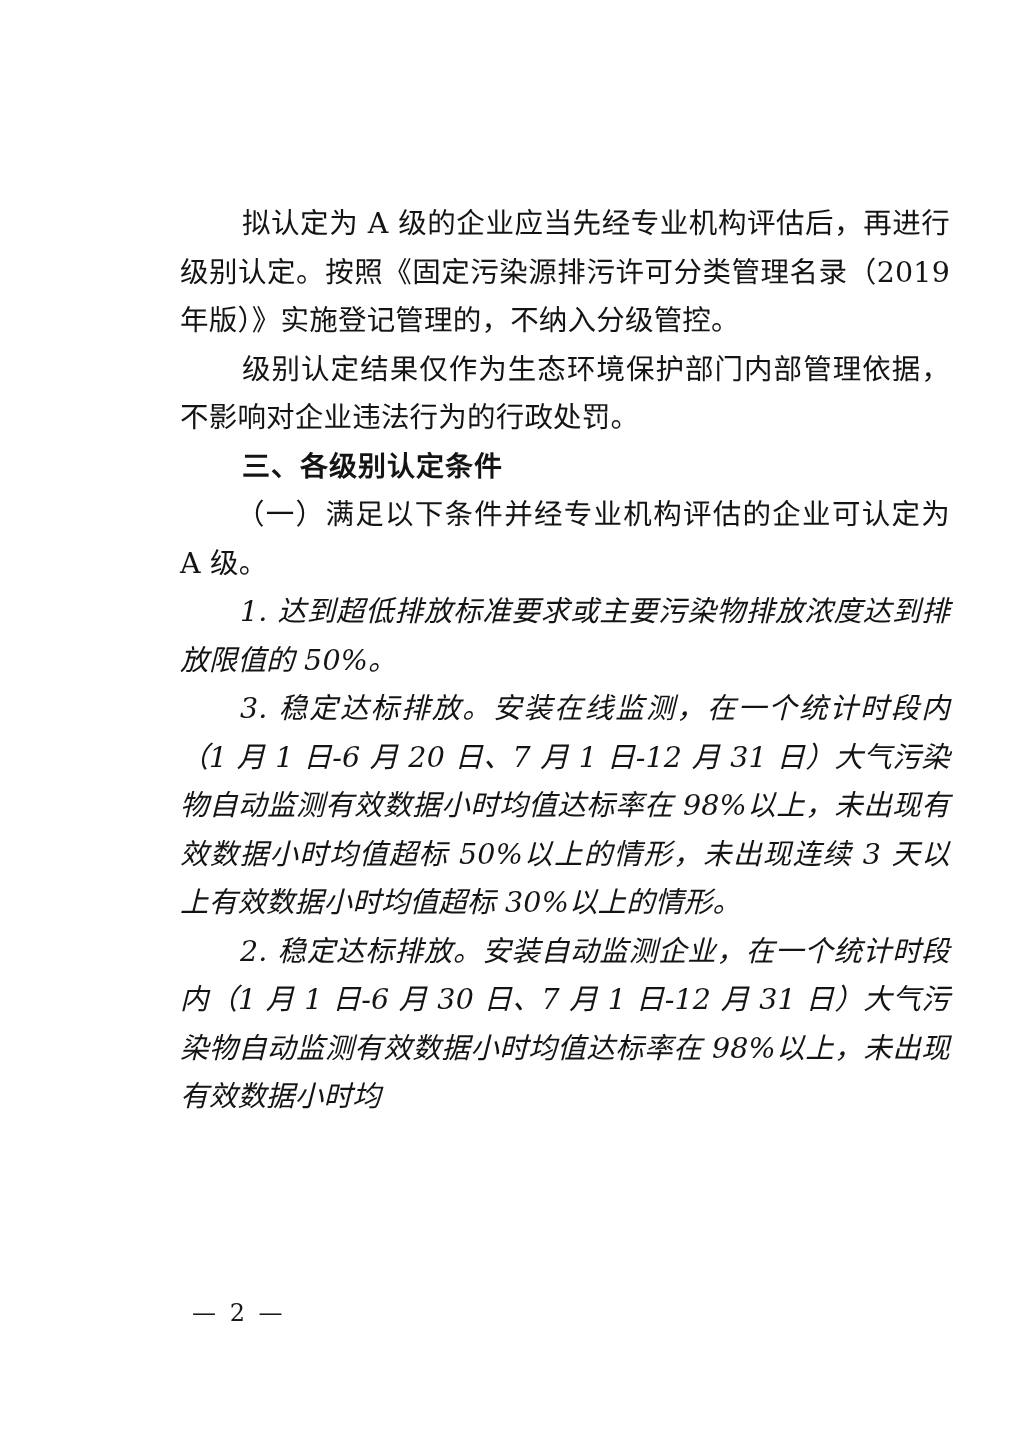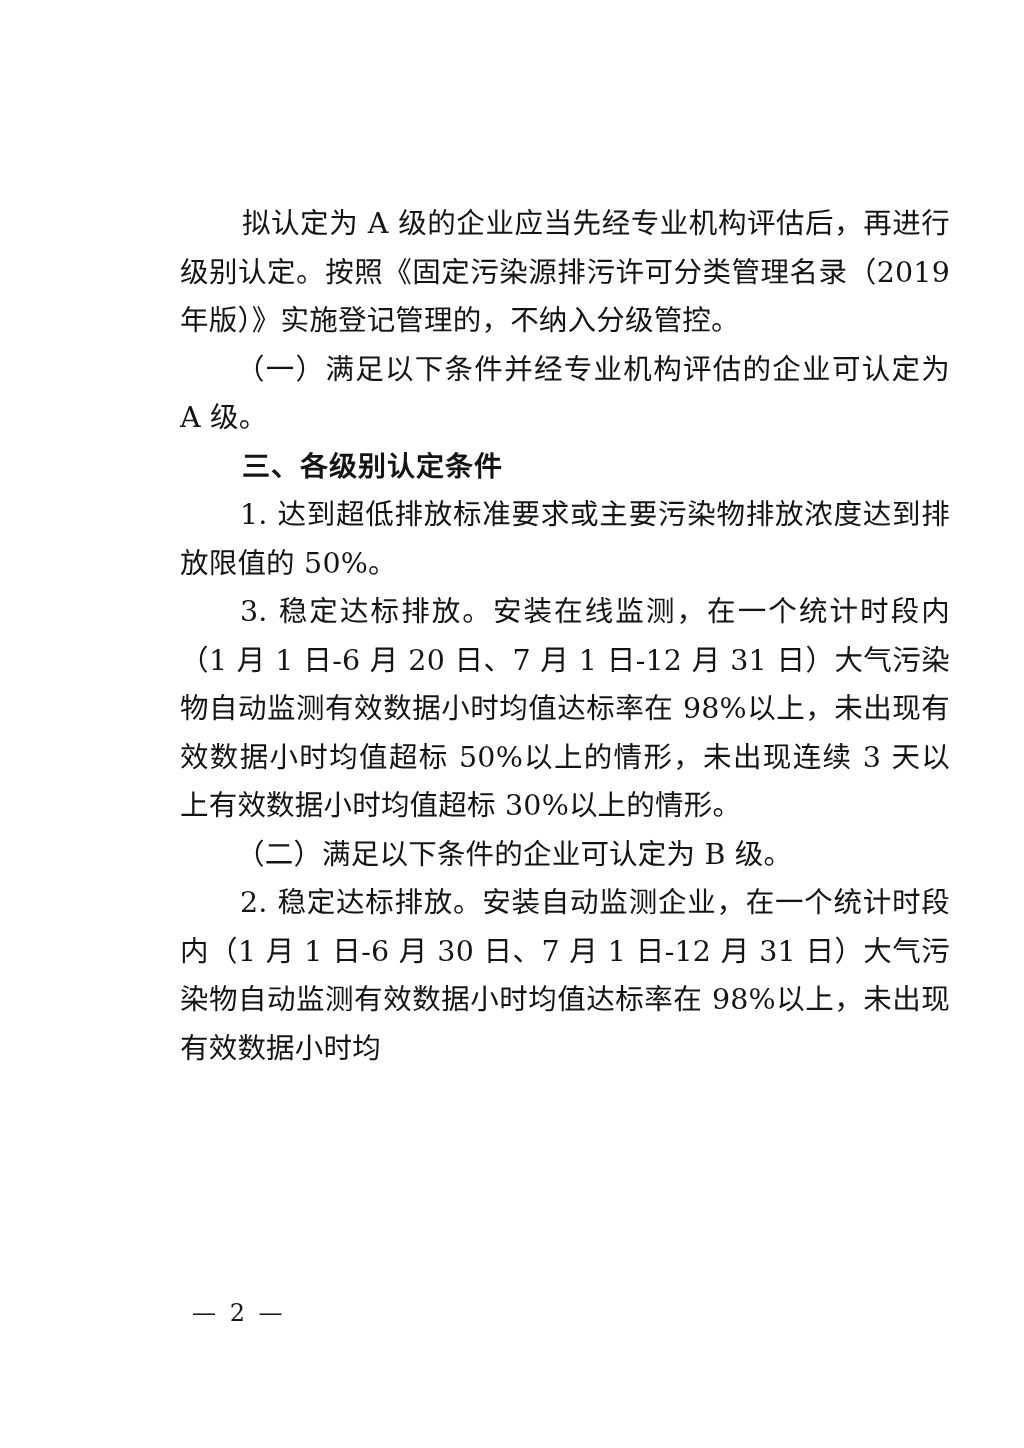--- a/index.html
+++ b/index.html
@@ -42,20 +42,21 @@
   }
 
   
   .para.indent {
     text-indent: 62px;
   }
 
   
   .para.item {
     text-indent: 60px;
+    font-style: italic;
   }
 
   
   .para.clause {
     text-indent: 56px;
   }
 
   
   .para.heading {
     text-indent: 62px;
@@ -81,32 +82,32 @@
 </style>
 </head>
 <body>
 
 <div class="page">
 
   <div class="body-block">
 
     <p class="para indent">拟认定为 A 级的企业应当先经专业机构评估后，再进行级别认定。按照《固定污染源排污许可分类管理名录（2019 年版）》实施登记管理的，不纳入分级管控。</p>
 
+    <p class="para indent">级别认定结果仅作为生态环境保护部门内部管理依据，不影响对企业违法行为的行政处罚。</p>
+
+    <p class="para heading">三、各级别认定条件</p>
 
     <p class="para clause">（一）满足以下条件并经专业机构评估的企业可认定为 A 级。</p>
-
-    <p class="para heading">三、各级别认定条件</p>
 
     <p class="para item">1. 达到超低排放标准要求或主要污染物排放浓度达到排放限值的 50%。</p>
 
 
     <p class="para item">3. 稳定达标排放。安装在线监测，在一个统计时段内（1 月 1 日-6 月 20 日、7 月 1 日-12 月 31 日）大气污染物自动监测有效数据小时均值达标率在 98%以上，未出现有效数据小时均值超标 50%以上的情形，未出现连续 3 天以上有效数据小时均值超标 30%以上的情形。</p>
 
 
-    <p class="para clause">（二）满足以下条件的企业可认定为 B 级。</p>
 
 
     <p class="para item">2. 稳定达标排放。安装自动监测企业，在一个统计时段内（1 月 1 日-6 月 30 日、7 月 1 日-12 月 31 日）大气污染物自动监测有效数据小时均值达标率在 98%以上，未出现有效数据小时均</p>
 
   </div>
 
   <div class="page-number">— 2 —</div>
 
 </div>
 

